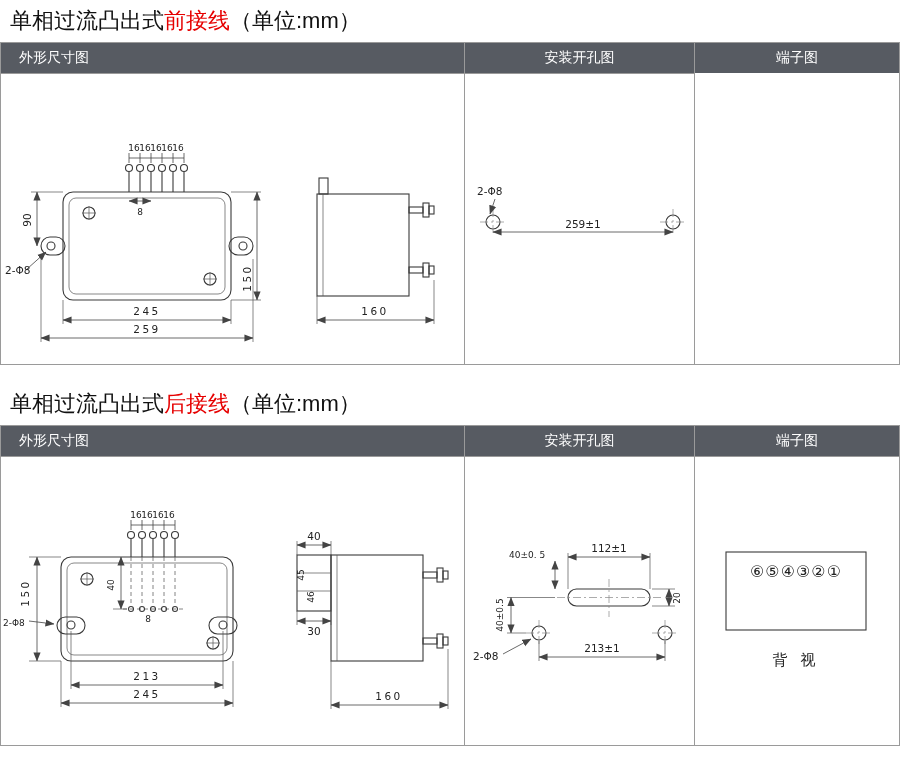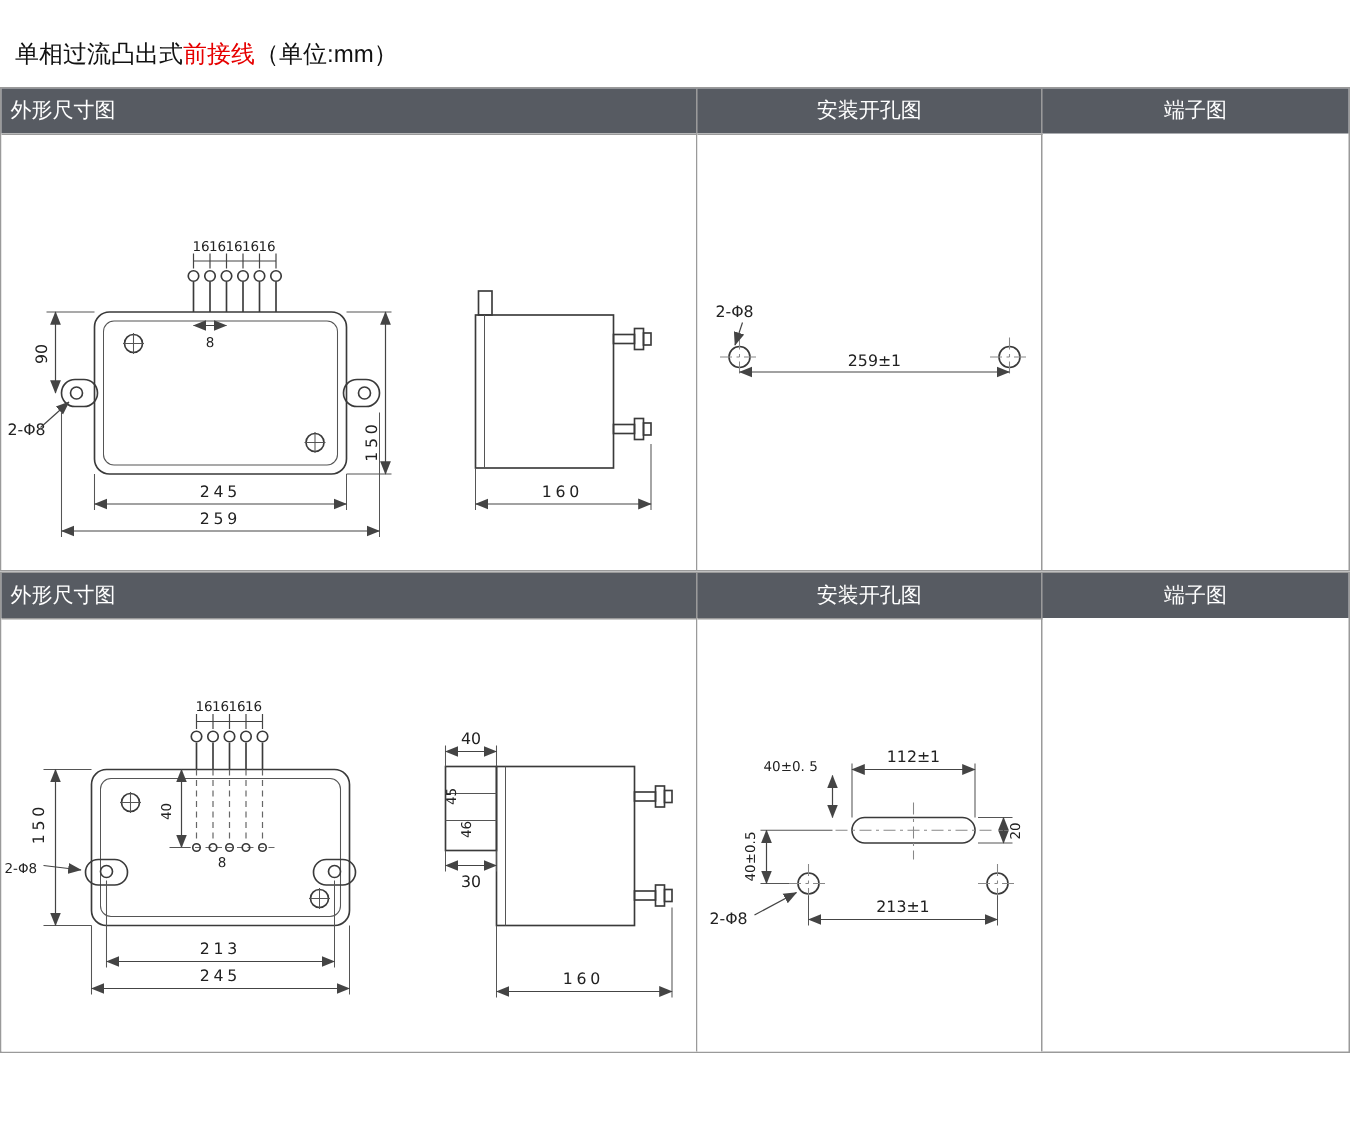--- a/index.html
+++ b/index.html
@@ -3,39 +3,39 @@
 <meta charset="utf-8">
 <style>
   * { margin:0; padding:0; box-sizing:border-box; }
   html,body { background:#ffffff; }
   body {
     width:900px; height:760px; overflow:hidden;
     font-family:"Liberation Sans","DejaVu Sans",sans-serif;
     color:#1a1a1a;
   }
   h2.sec-title {
-    font-size:16px; font-weight:500; line-height:26px;
-    margin:24px 0 8px 10px; color:#111;
+    font-size:22px; font-weight:500; line-height:26px;
+    margin:8px 0 8px 10px; color:#111;
   }
   .block2 h2.sec-title { margin-top:26px; }
   .hl { color:#e60000; }
   .spec-table {
     width:900px; margin-left:0;
     border:1px solid #9a9a9a;
     display:grid;
     grid-template-columns:464px 230px 204px;
     grid-template-rows:30px auto;
     background:#fff;
   }
   .hdr {
     background:#575b62; color:#fff; font-size:14px;
     display:flex; align-items:center;
     border-right:1px solid #9a9a9a;
   }
-  .hdr.left { justify-content:flex-start; padding-left:6px;font-family:Liberation Mono, monospace; }
+  .hdr.left { justify-content:flex-start; padding-left:18px;font-family:Liberation Mono, monospace; }
   .hdr.center { justify-content:center; }
   .hdr.last, .cell.last { border-right:none; }
   .cell {
     border-right:1px solid #9a9a9a;
     border-top:1px solid #9a9a9a;
     background:#fff; position:relative; overflow:hidden;
   }
   svg.draw { display:block; }
   svg text { font-family:"DejaVu Sans","Liberation Sans",sans-serif; fill:#222; }
   text.d { font-size:10.5px; }
@@ -173,20 +173,21 @@
           <text class="d" x="12" y="121" text-anchor="start">2-Φ8</text>
           <line class="dim" x1="30" y1="125" x2="25" y2="140" marker-end="url(#arw)"></line>
         </g>
       </svg>
     </div>
 
   </div>
 </section>
 
 <section class="block block2">
+  <h2 class="sec-title"><span>单相过流凸出式</span><span class="hl" style="color: rgb(230, 0, 0);">后接线</span><span>（单位:mm）</span></h2>
 
   <div class="spec-table">
     <div class="hdr left" style="background: rgb(87, 91, 98); color: rgb(255, 255, 255);">外形尺寸图</div>
     <div class="hdr center" style="background: rgb(87, 91, 98); color: rgb(255, 255, 255);">安装开孔图</div>
     <div class="hdr center last" style="background: rgb(87, 91, 98); color: rgb(255, 255, 255);">端子图</div>
 
     <div class="cell">
       <svg class="draw" width="463" height="288" viewBox="0 0 463 288">
         <g>
           <rect class="ln" x="60" y="100" width="172" height="104" rx="10"></rect>
@@ -330,14 +331,21 @@
           <line class="thin" x1="74" y1="184" x2="74" y2="204"></line>
           <line class="thin" x1="200" y1="184" x2="200" y2="204"></line>
           <line class="dim" x1="74" y1="200" x2="200" y2="200" marker-start="url(#arw)" marker-end="url(#arw)"></line>
           <text class="d" x="137" y="195" text-anchor="middle">213±1</text>
           <text class="d" x="8" y="203" text-anchor="start">2-Φ8</text>
           <line class="dim" x1="38" y1="197" x2="66" y2="182" marker-end="url(#arw)"></line>
         </g>
       </svg>
     </div>
 
+    <div class="cell last">
+      <svg class="draw" width="203" height="288" viewBox="0 0 203 288">
+        <rect class="ln" x="31" y="95" width="140" height="78"></rect>
+        <text class="b" x="101" y="120" text-anchor="middle">⑥⑤④③②①</text>
+        <text class="v" x="101" y="208" text-anchor="middle">背 视</text>
+      </svg>
+    </div>
   </div>
 </section>
 
 </body></html>

